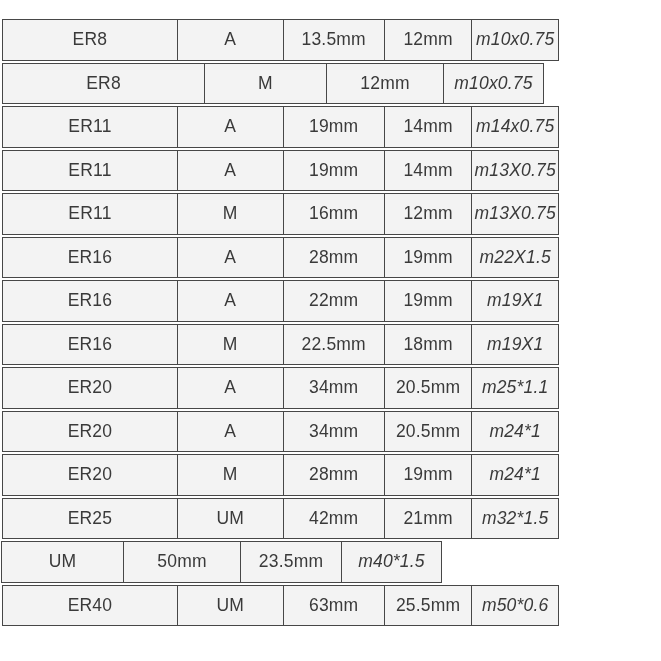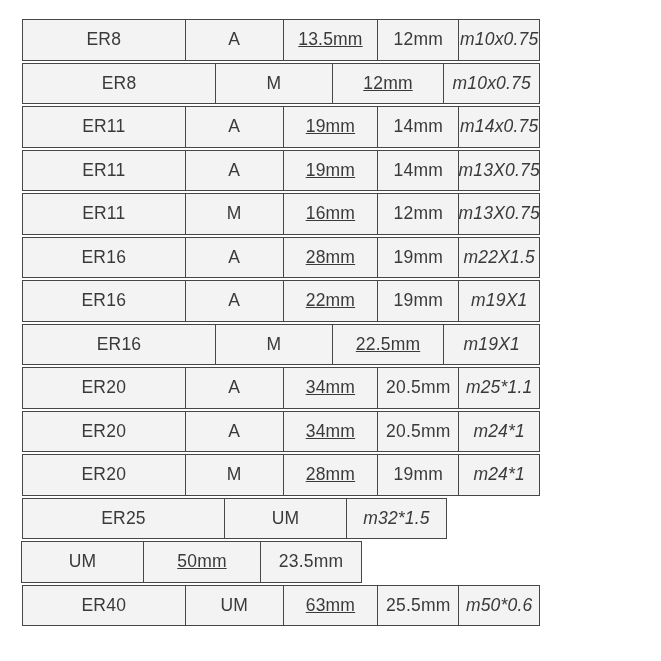--- a/index.html
+++ b/index.html
@@ -11,22 +11,21 @@
     width: 661px;
     height: 661px;
     position: relative;
     font-family: "Liberation Sans", "DejaVu Sans", sans-serif;
     overflow: hidden;
   }
   .spec-table {
     position: absolute;
     top: 19px;
     left: 2px;
-    width: 518px;
-    margin-left: 20px;
+    width: 557px;
   }
   .row {
     display: flex;
     height: 41.5px;
     margin-bottom: 2px;
   }
   .cell {
     box-sizing: border-box;
     background: #f3f3f3;
     border: 1px solid #474747;
@@ -35,21 +34,21 @@
     align-items: center;
     justify-content: center;
     font-size: 17.5px;
     color: #3a3a3a;
     letter-spacing: 0.2px;
     white-space: nowrap;
     overflow: hidden;
   }
   .c0 { width: 203px; margin-left: 0; }
   .c1 { width: 123px; }
-  .c2 { width: 118px; text-decoration: underline; }
+  .c2 { width: 118px; }
   .c3 { width: 102px; }
   .c4 { width: 101px; font-style: italic; }
 </style>
 </head>
 <body>
 
 <div class="spec-table">
 
   <div class="row">
     <div class="cell c0">ER8</div>
@@ -103,20 +102,21 @@
     <div class="cell c1">A</div>
     <div class="cell c2">22mm</div>
     <div class="cell c3">19mm</div>
     <div class="cell c4">m19X1</div>
   </div>
 
   <div class="row">
     <div class="cell c0">ER16</div>
     <div class="cell c1">M</div>
     <div class="cell c2">22.5mm</div>
+    <div class="cell c3">18mm</div>
     <div class="cell c4">m19X1</div>
   </div>
 
   <div class="row">
     <div class="cell c0">ER20</div>
     <div class="cell c1">A</div>
     <div class="cell c2">34mm</div>
     <div class="cell c3">20.5mm</div>
     <div class="cell c4">m25*1.1</div>
   </div>
@@ -133,27 +133,30 @@
     <div class="cell c0">ER20</div>
     <div class="cell c1">M</div>
     <div class="cell c2">28mm</div>
     <div class="cell c3">19mm</div>
     <div class="cell c4">m24*1</div>
   </div>
 
   <div class="row">
     <div class="cell c0">ER25</div>
     <div class="cell c1">UM</div>
+    <div class="cell c2">42mm</div>
+    <div class="cell c3">21mm</div>
     <div class="cell c4">m32*1.5</div>
   </div>
 
   <div class="row">
     <div class="cell c1">UM</div>
     <div class="cell c2">50mm</div>
     <div class="cell c3">23.5mm</div>
+    <div class="cell c4">m40*1.5</div>
   </div>
 
   <div class="row">
     <div class="cell c0">ER40</div>
     <div class="cell c1">UM</div>
     <div class="cell c2">63mm</div>
     <div class="cell c3">25.5mm</div>
     <div class="cell c4">m50*0.6</div>
   </div>
 

